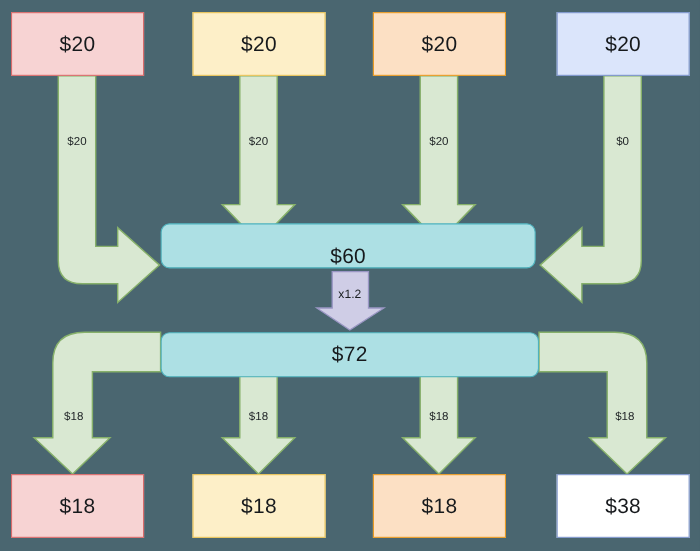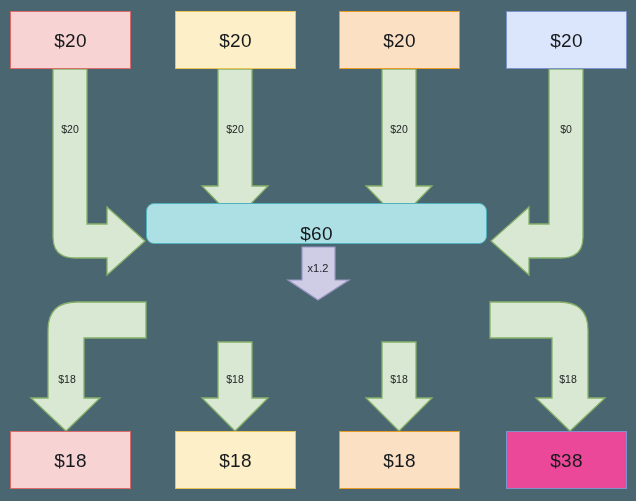--- a/index.html
+++ b/index.html
@@ -66,31 +66,34 @@
   <div class="node" style="left:339px;top:11px;width:121px;height:58px;background:#fce0c4;border:1px solid #e89a24;">
     <span class="nlabel">$20</span>
   </div>
   <div class="node" style="left:506px;top:11px;width:121px;height:58px;background:#dbe5fb;border:1px solid #7b93c9;">
     <span class="nlabel">$20</span>
   </div>
 
   <div class="node rounded" style="left:146px;top:203px;width:341px;height:41px;background:#ade0e4;border:1px solid #4fb2bd;align-items:flex-end;">
     <span class="nlabel">$60</span>
   </div>
+  <div class="node rounded" style="left:146px;top:302px;width:344px;height:41px;background:#ade0e4;border:1px solid #4fb2bd;">
+    <span class="nlabel">$72</span>
+  </div>
 
   <div class="node" style="left:10px;top:431px;width:121px;height:58px;background:#f7d3d3;border:1px solid #d96b6b;">
     <span class="nlabel">$18</span>
   </div>
   <div class="node" style="left:175px;top:431px;width:121px;height:58px;background:#fdefc8;border:1px solid #e8c257;">
     <span class="nlabel">$18</span>
   </div>
   <div class="node" style="left:339px;top:431px;width:121px;height:58px;background:#fce0c4;border:1px solid #e89a24;">
     <span class="nlabel">$18</span>
   </div>
-  <div class="node" style="left:506px;top:431px;width:121px;height:58px;background:#ec4899;border:1px solid #7b93c9;">
+  <div class="node" style="left:506px;top:431px;width:121px;height:58px;background:#ffffff;border:1px solid #7b93c9;">
     <span class="nlabel">$38</span>
   </div>
 
   <div class="edge-label" style="left:70px;top:129px;">$20</div>
   <div class="edge-label" style="left:235px;top:129px;">$20</div>
   <div class="edge-label" style="left:399px;top:129px;">$20</div>
   <div class="edge-label" style="left:566px;top:129px;">$0</div>
 
   <div class="edge-label mult" style="left:318px;top:268px;">x1.2</div>
 

